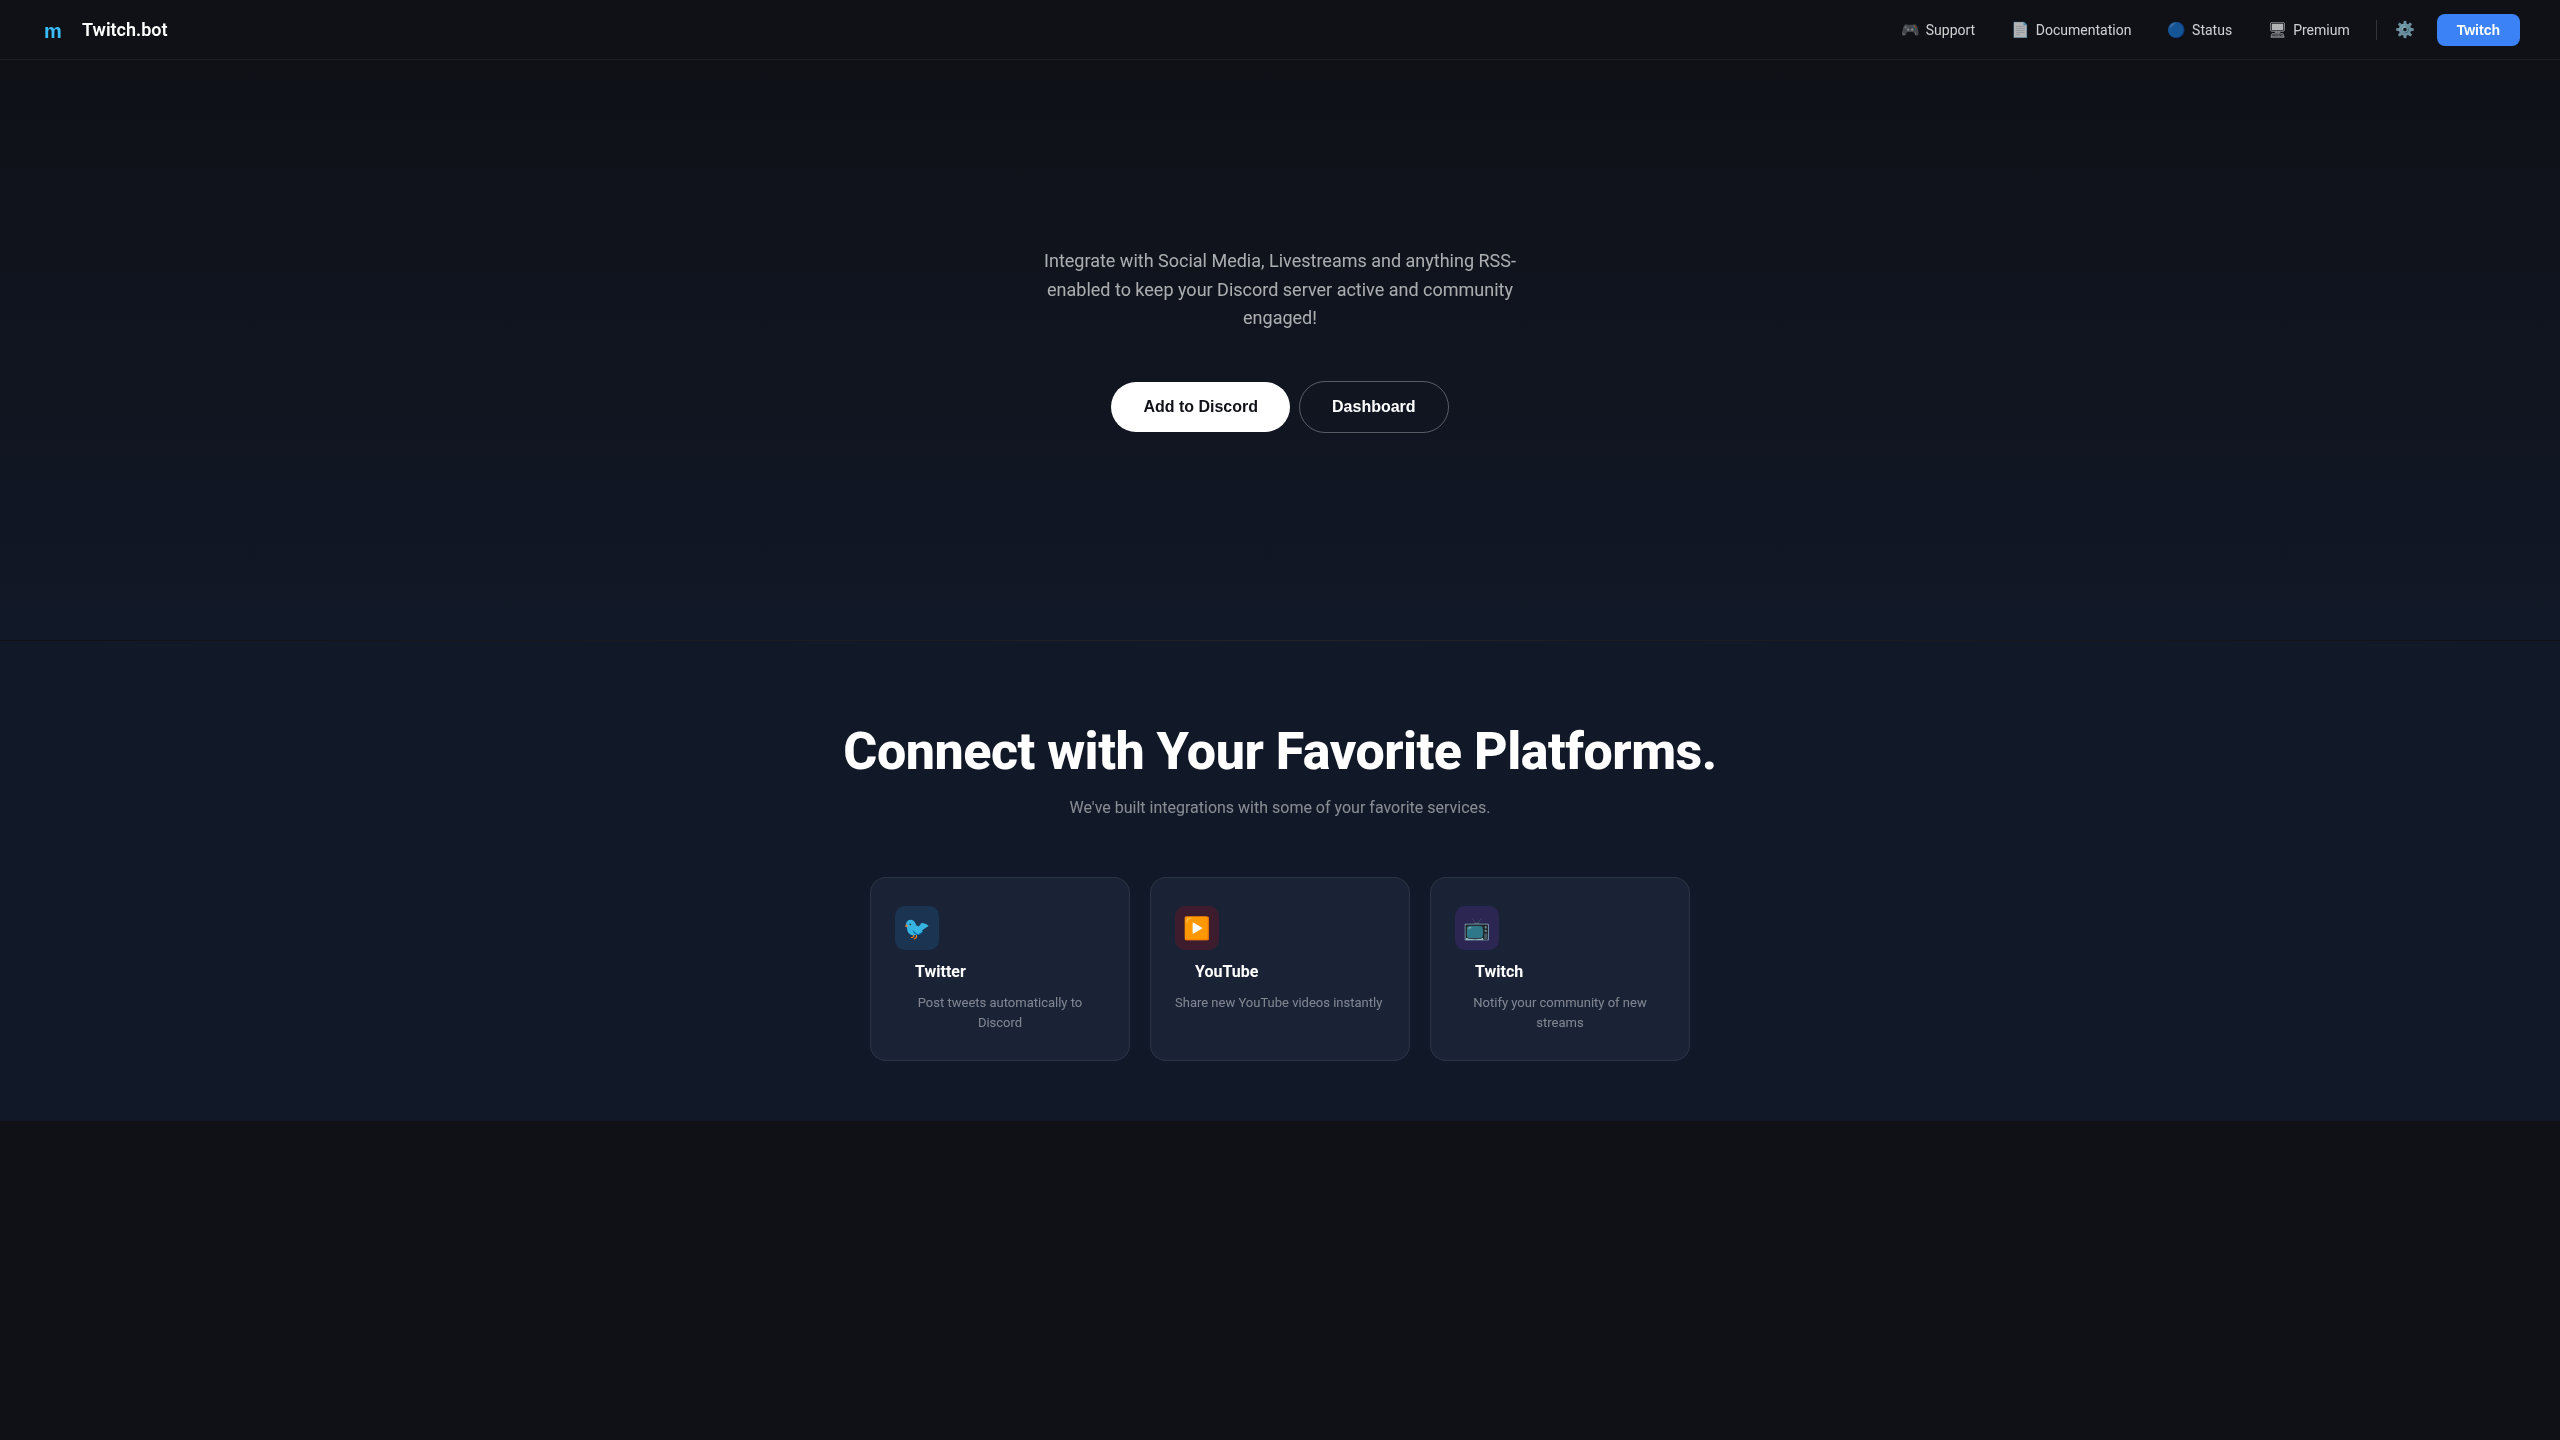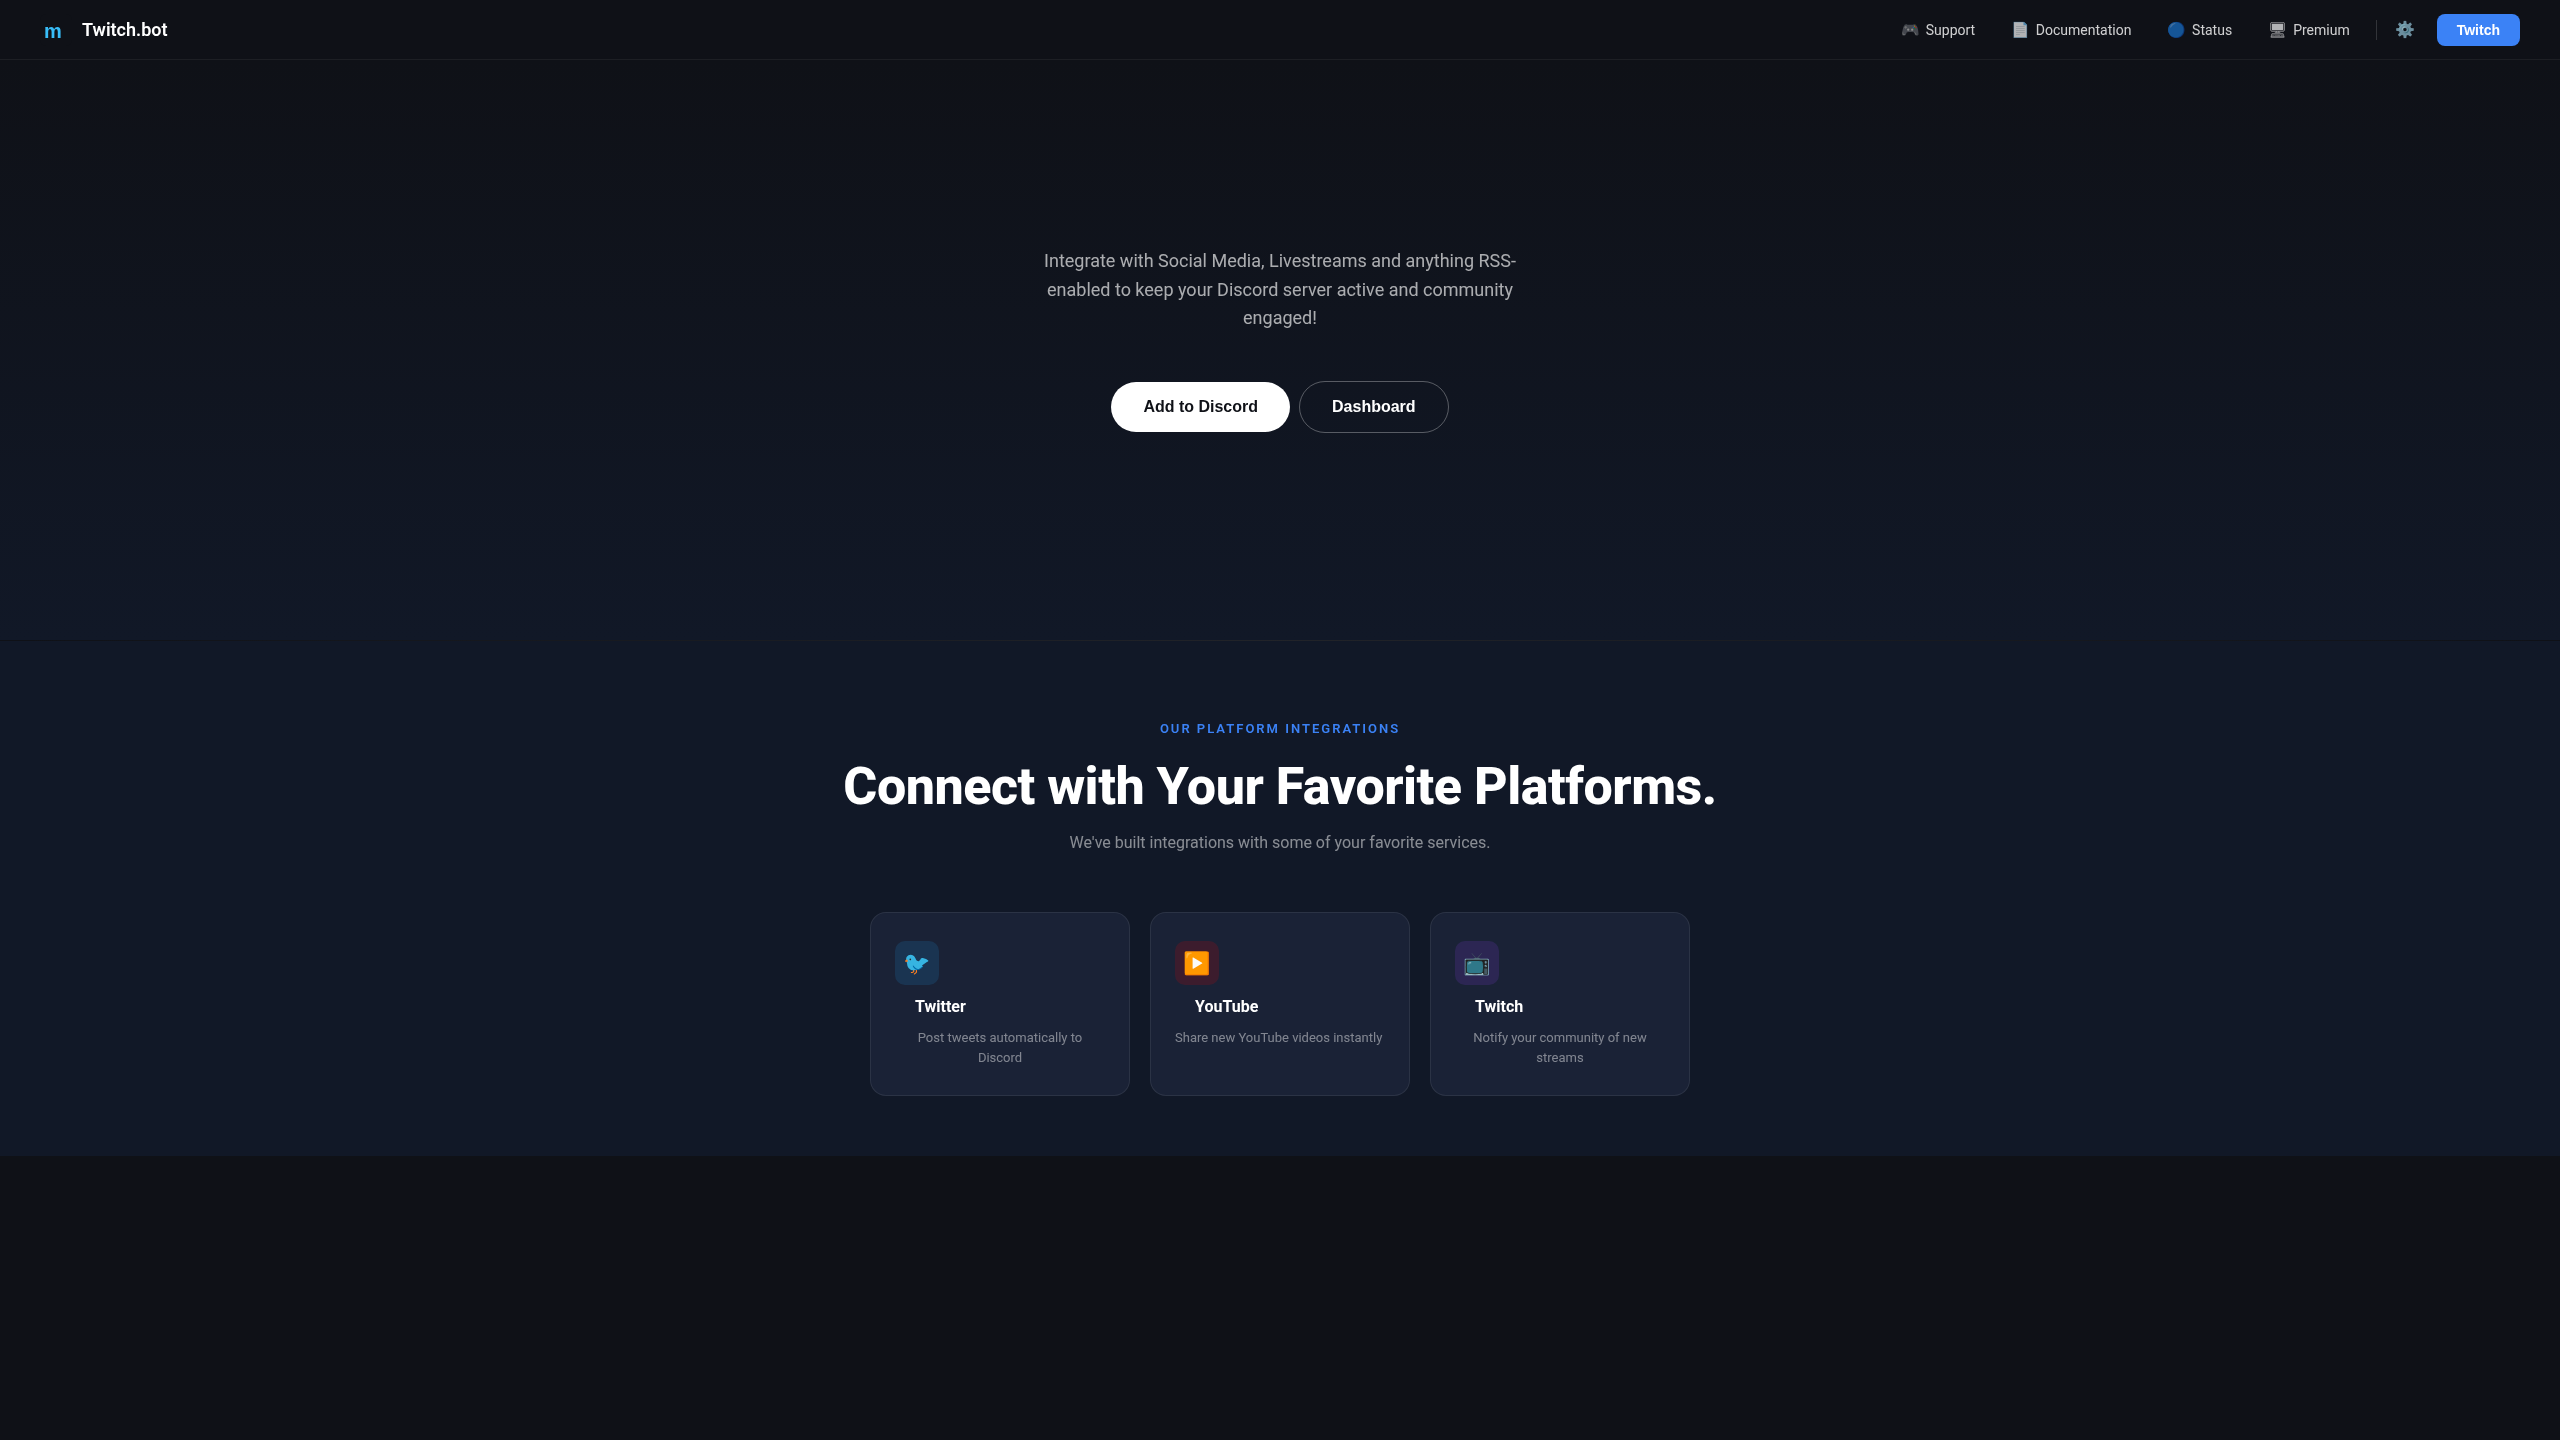--- a/index.html
+++ b/index.html
@@ -290,21 +290,20 @@
   <p class="hero-subtitle">Integrate with Social Media, Livestreams and anything RSS-enabled to keep your Discord server active and community engaged!</p>
   <div class="hero-buttons">
     <button class="btn-add-discord">Add to Discord</button>
     <button class="btn-dashboard">Dashboard</button>
   </div>
 </section>
 
 <div class="section-divider"></div>
 
 <section class="integrations-section">
-  <p class="section-label">OUR PLATFORM INTEGRATIONS</p>
   <h2 class="section-title">Connect with Your Favorite Platforms.</h2>
   <p class="section-subtitle">We've built integrations with some of your favorite services.</p>
 
   <div class="integrations-row">
     <div class="integration-card">
       <div class="integration-card-icon" style="background: rgba(29,161,242,0.15);">🐦</div>
       <div class="integration-card-name">Twitter</div>
       <div class="integration-card-desc">Post tweets automatically to Discord</div>
     </div>
     <div class="integration-card">

